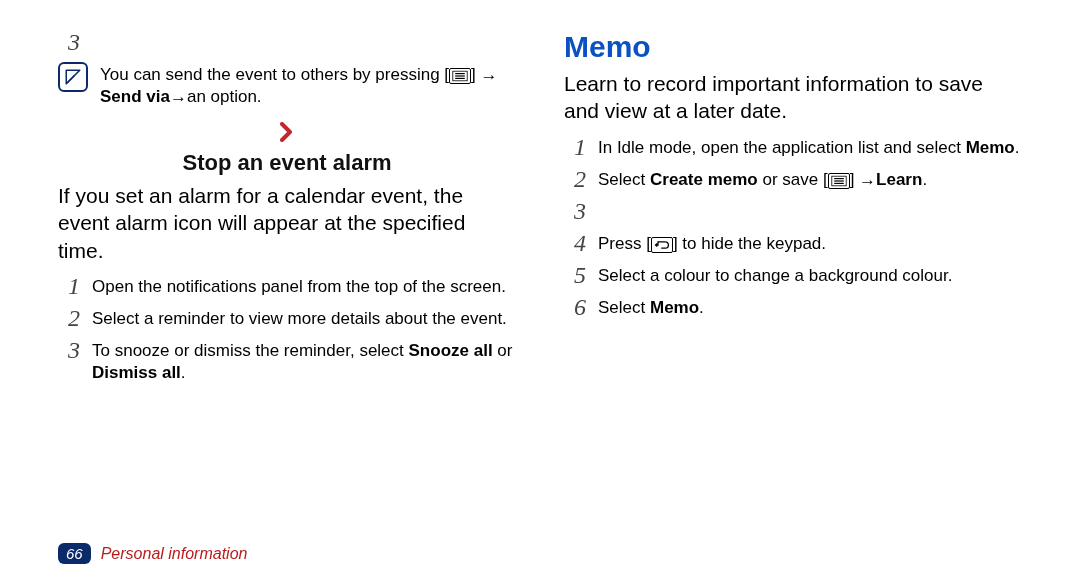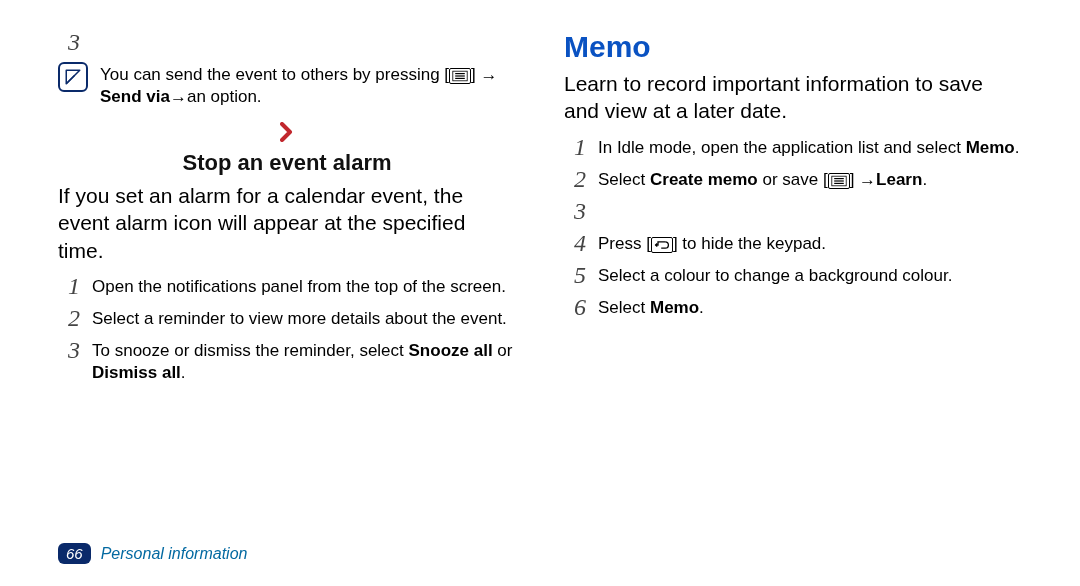--- a/index.html
+++ b/index.html
@@ -102,21 +102,21 @@
   .footer .pagenum {
     background: #0a2a6a;
     color: #fff;
     font-style: italic;
     font-size: 15px;
     padding: 2px 8px;
     border-radius: 6px;
   }
   .footer .chapter {
     font-style: italic;
-    color: #0369a1;
+    color: #b91c1c;
     font-size: 16px;
   }
   .key-icon {
     display: inline-block;
     vertical-align: -4px;
     border: 1.5px solid #000;
     border-radius: 2px;
     padding: 1px 2px;
     line-height: 0;
   }

